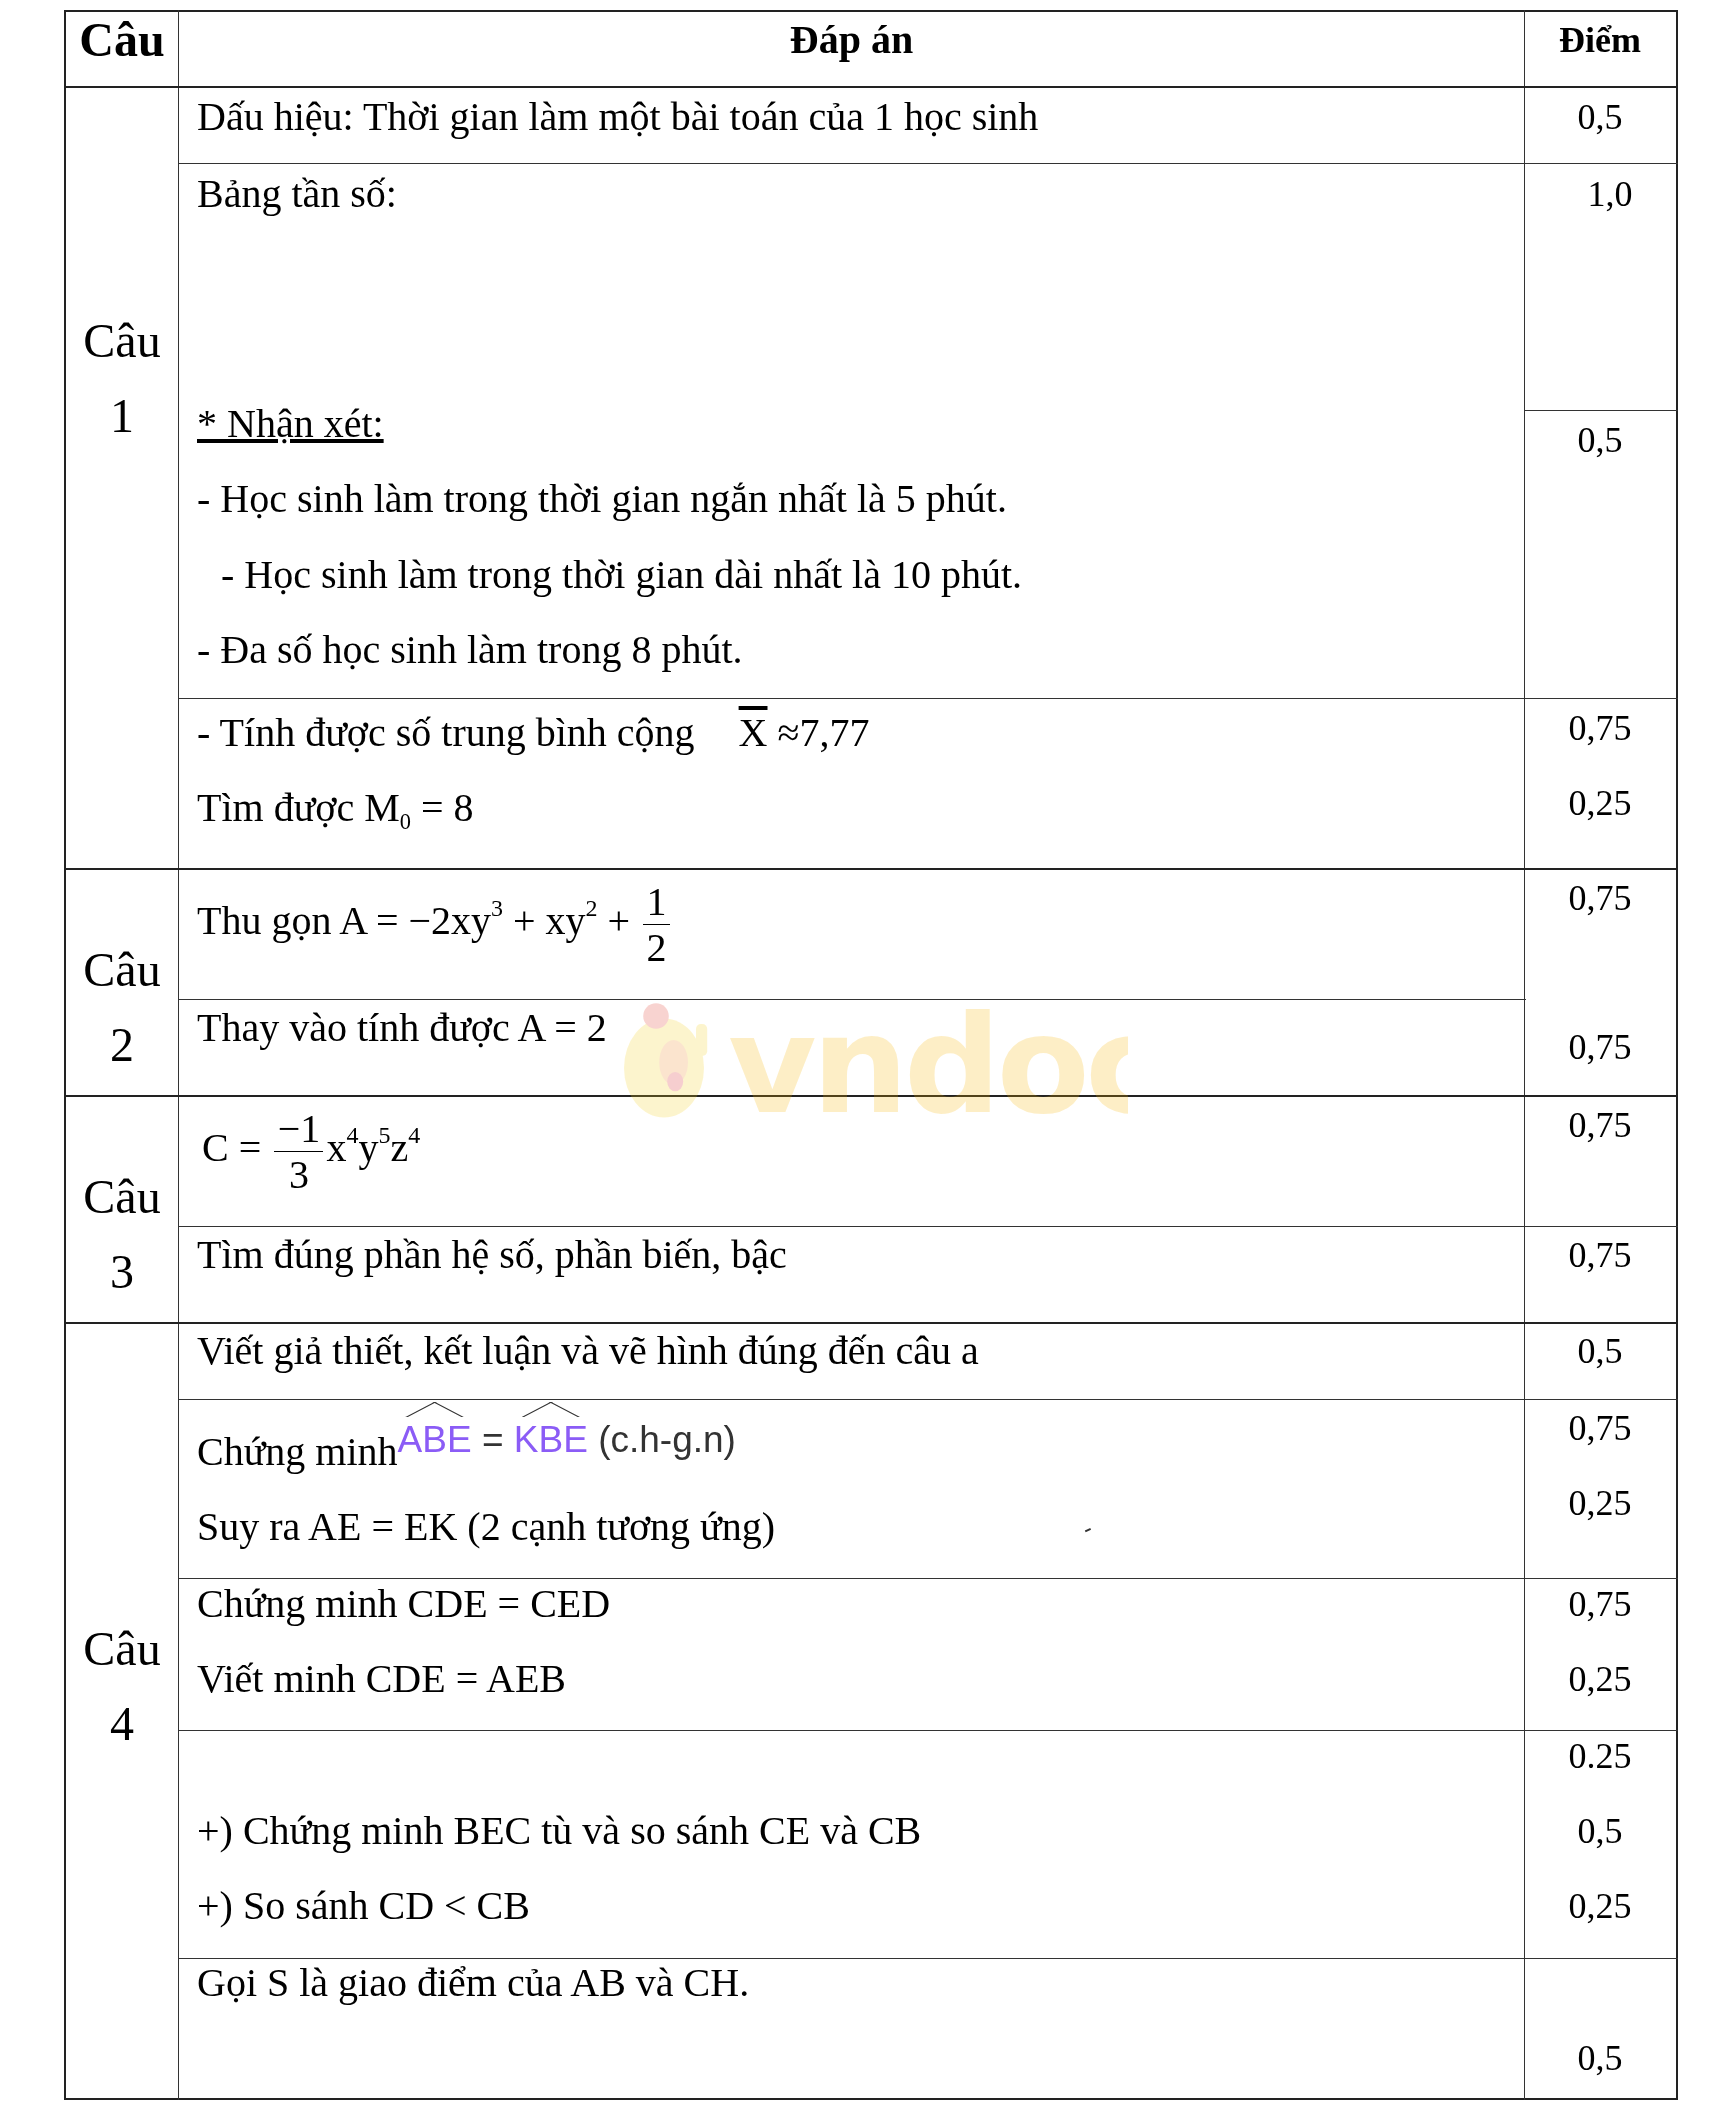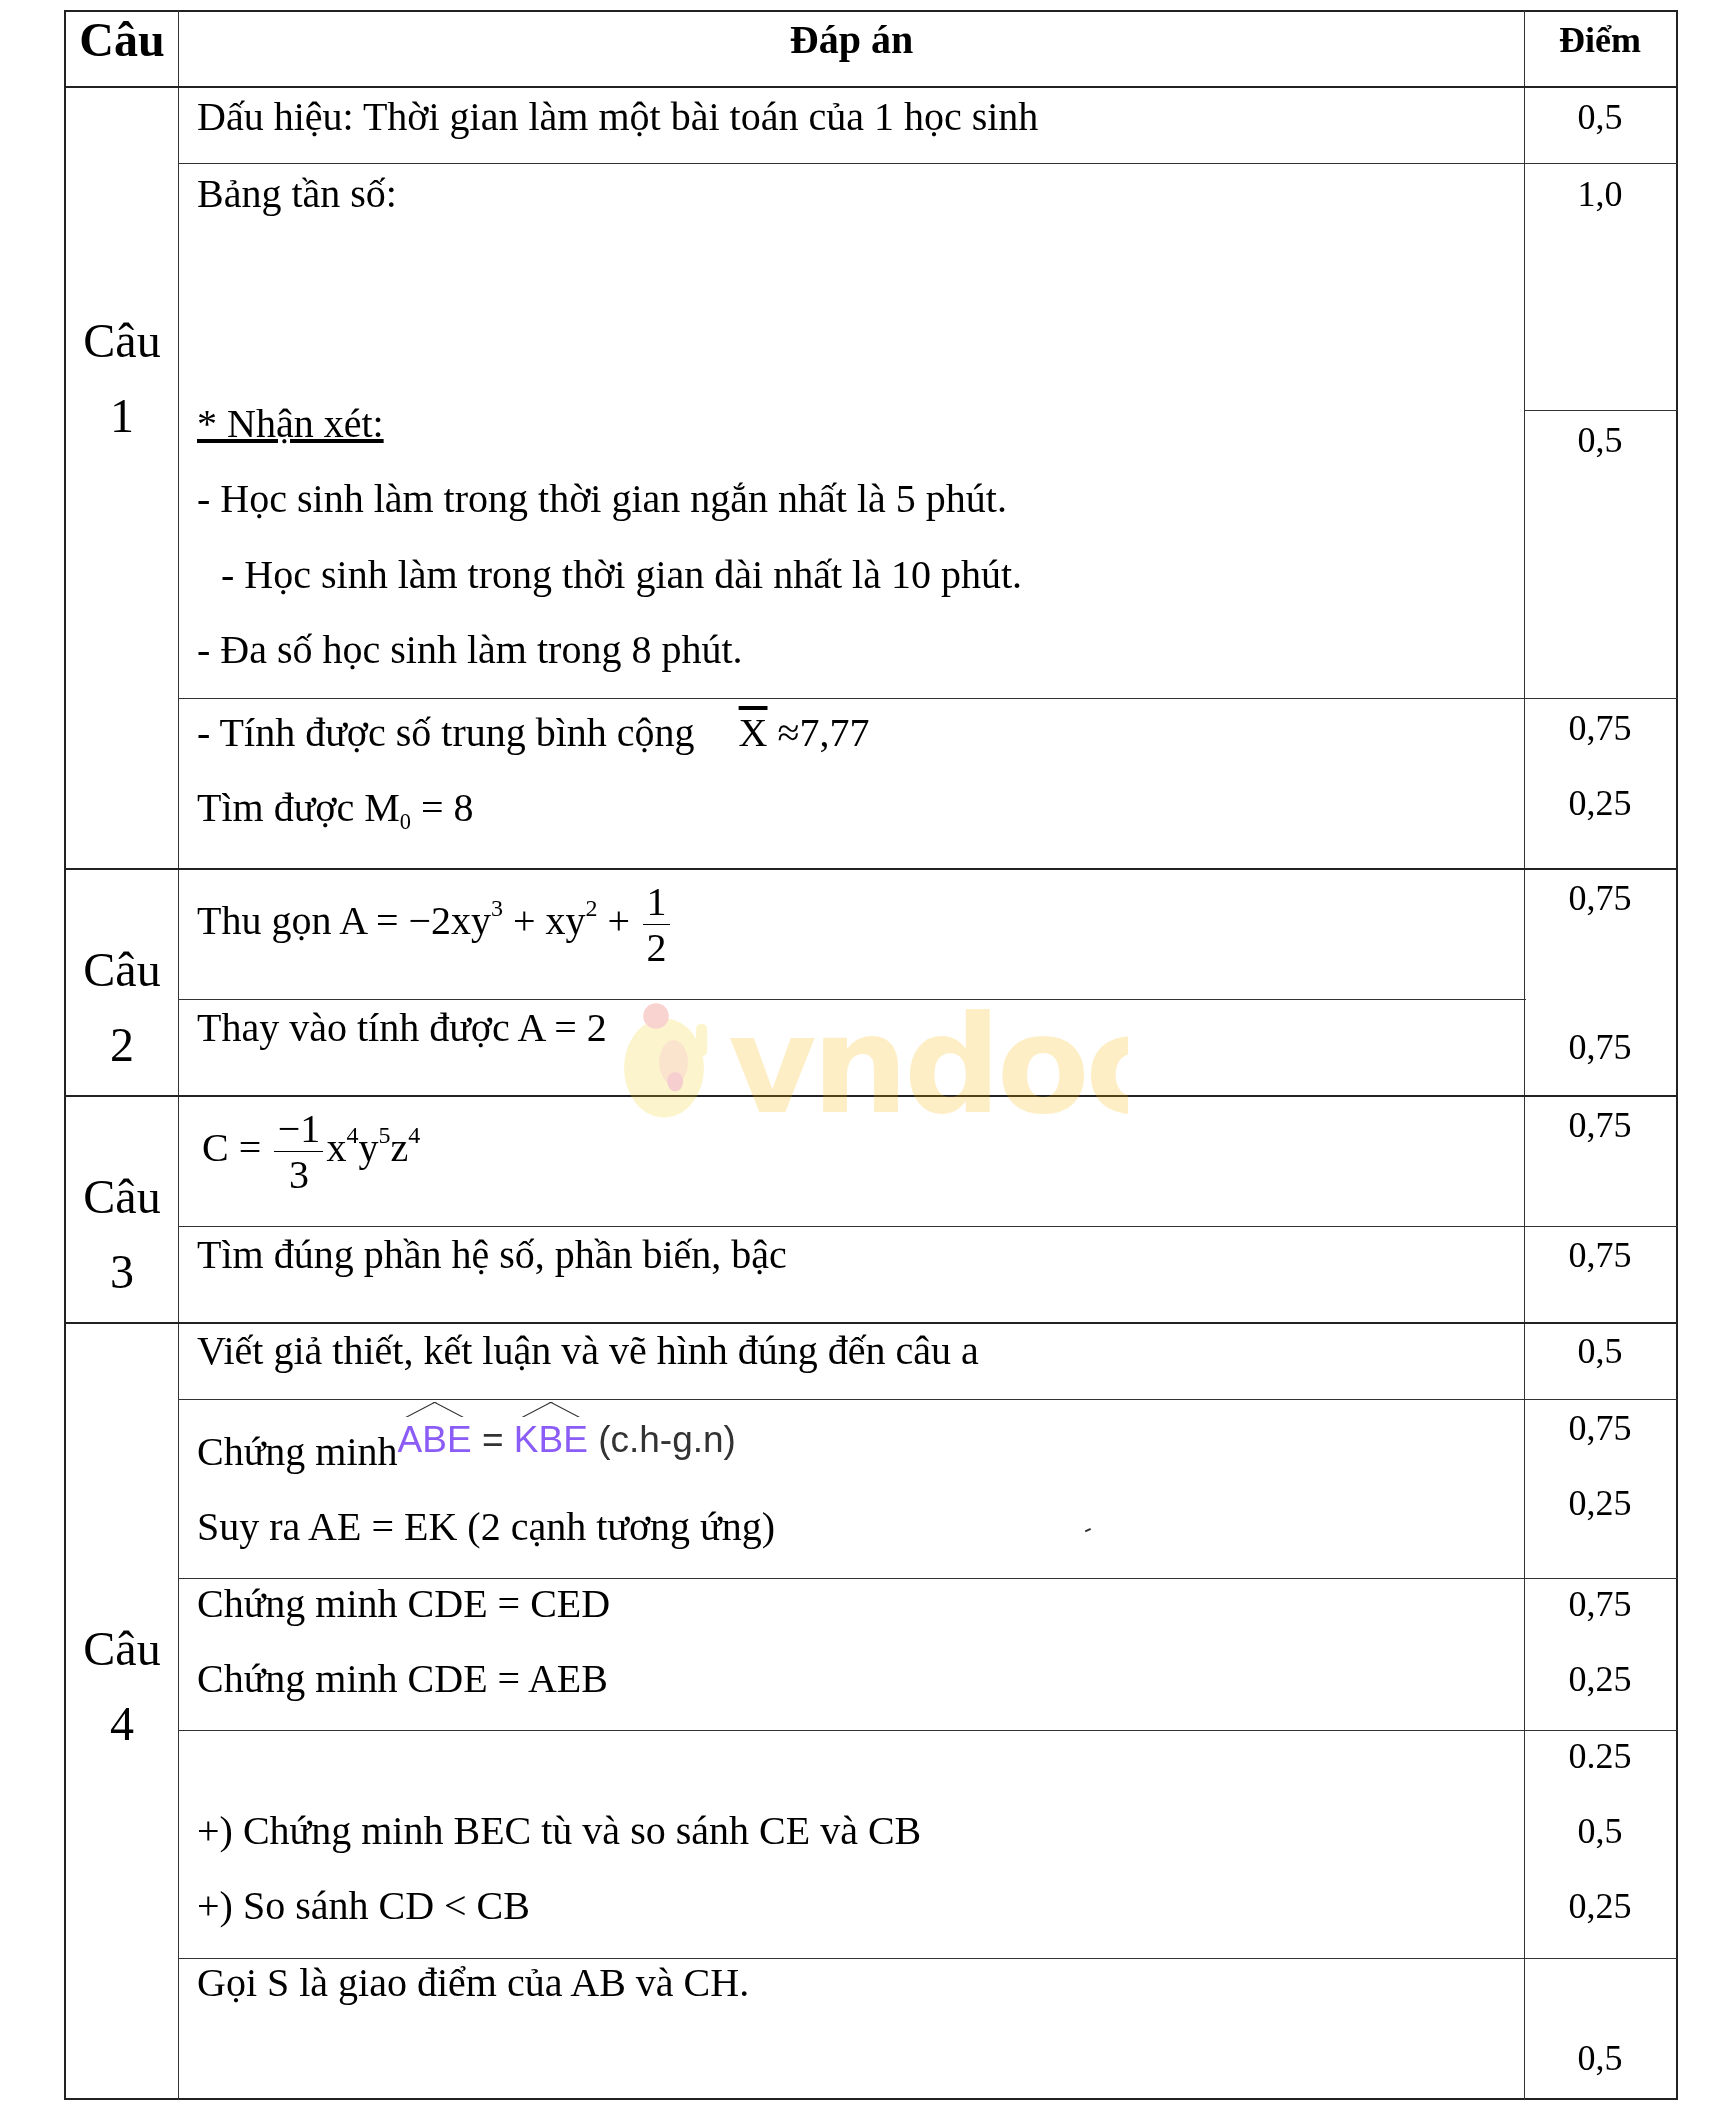--- a/index.html
+++ b/index.html
@@ -74,21 +74,21 @@
 
   <div class="cau" style="top:317px;">
     <div>Câu</div>
     <div style="margin-top:27px;">1</div>
   </div>
 
   <div class="txt" style="left:197px; top:93px;">Dấu hiệu: Thời gian làm một bài toán của 1 học sinh</div>
   <div class="score" style="top:93px;">0,5</div>
 
   <div class="txt" style="left:197px; top:170px;">Bảng tần số:</div>
-  <div class="score" style="top:170px;">1,0</div>
+  <div class="score" style="top:170px;padding-left:10px;">1,0</div>
 
 
   <div class="txt" style="left:197px; top:400px;text-decoration:underline;">* Nhận xét:</div>
   <div class="score" style="top:416px;">0,5</div>
   <div class="txt" style="left:197px; top:475px;">- Học sinh làm trong thời gian ngắn nhất là 5 phút.</div>
   <div class="txt" style="left:197px; top:551px;margin-left:24px;">- Học sinh làm trong thời gian dài nhất là 10 phút.</div>
   <div class="txt" style="left:197px; top:626px;">- Đa số học sinh làm trong 8 phút.</div>
 
   <div class="txt" style="left:197px; top:709px;">
     <span>- Tính được số trung bình cộng</span>
@@ -149,21 +149,21 @@
     <span>Chứng minh</span><span style="display:inline-block; position:relative; top:-12.8px;"><span class="hat">ABE</span><span class="hat-eq" style="font-family:'Liberation Sans',sans-serif; color:#333; font-size:37px;"> = </span><span class="hat">KBE</span><span style="font-family:'Liberation Sans',sans-serif; color:#333; font-size:37px;"> (c.h-g.n)</span></span>
   </div>
   <div class="score" style="top:1404px;">0,75</div>
 
   <div class="txt" style="left:197px; top:1503px;">Suy ra AE = EK (2 cạnh tương ứng)</div>
   <div class="score" style="top:1479px;">0,25</div>
   <div style="position:absolute; left:1085px; top:1529px; width:6.4px; height:2.4px; background:#333; transform:rotate(-25deg);"></div>
 
   <div class="txt" style="left:197px; top:1580px;">Chứng minh CDE = CED</div>
   <div class="score" style="top:1580px;">0,75</div>
-  <div class="txt" style="left:197px; top:1655px;">Chứng minh CDE = AEB</div>
+  <div class="txt" style="left:197px; top:1655px;">Viết minh CDE = AEB</div>
   <div class="score" style="top:1655px;">0,25</div>
 
   <div class="score" style="top:1732px;">0.25</div>
   <div class="txt" style="left:197px; top:1807px;">+) Chứng minh BEC tù và so sánh CE và CB</div>
   <div class="score" style="top:1807px;">0,5</div>
   <div class="txt" style="left:197px; top:1882px;">+) So sánh CD &lt; CB</div>
   <div class="score" style="top:1882px;">0,25</div>
 
   <div class="txt" style="left:197px; top:1959px;">Gọi S là giao điểm của AB và CH.</div>
   <div class="score" style="top:2034px;">0,5</div>

